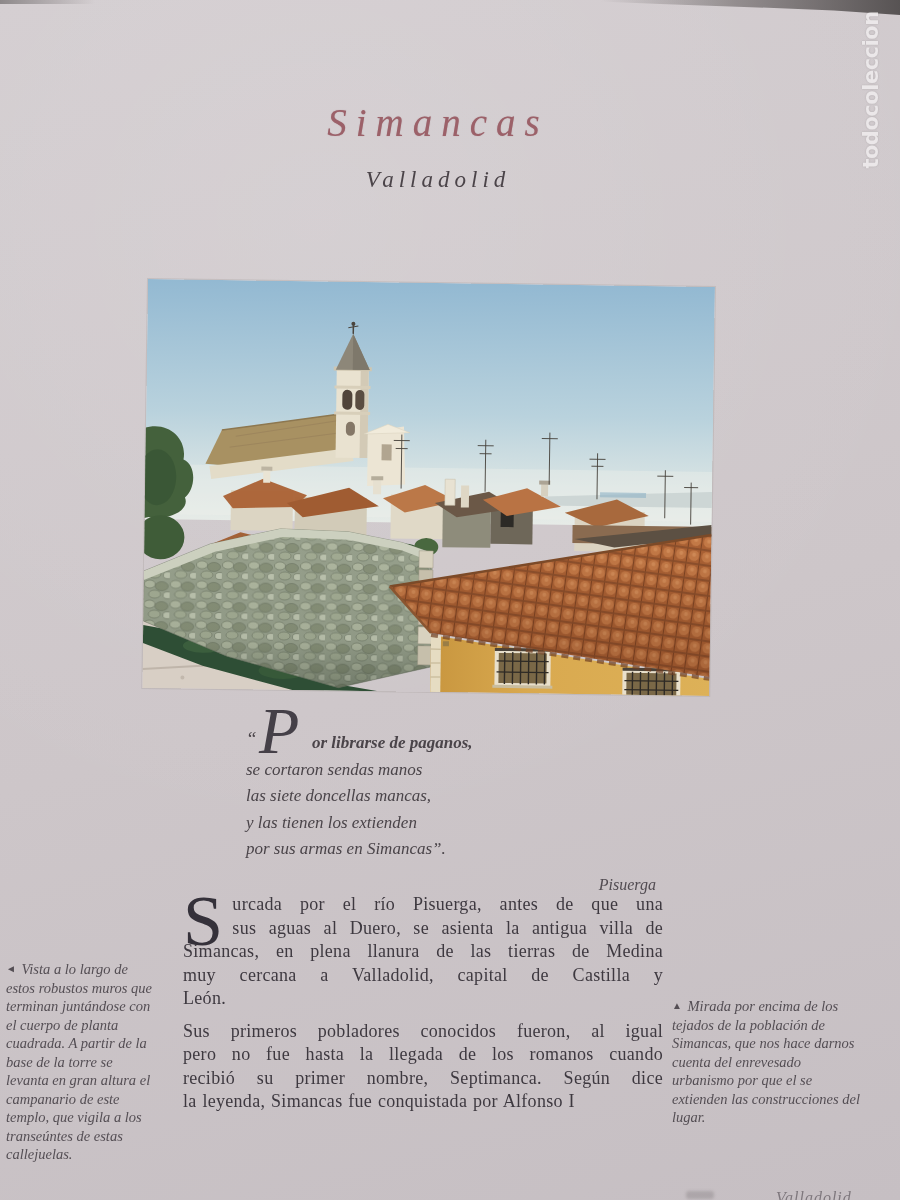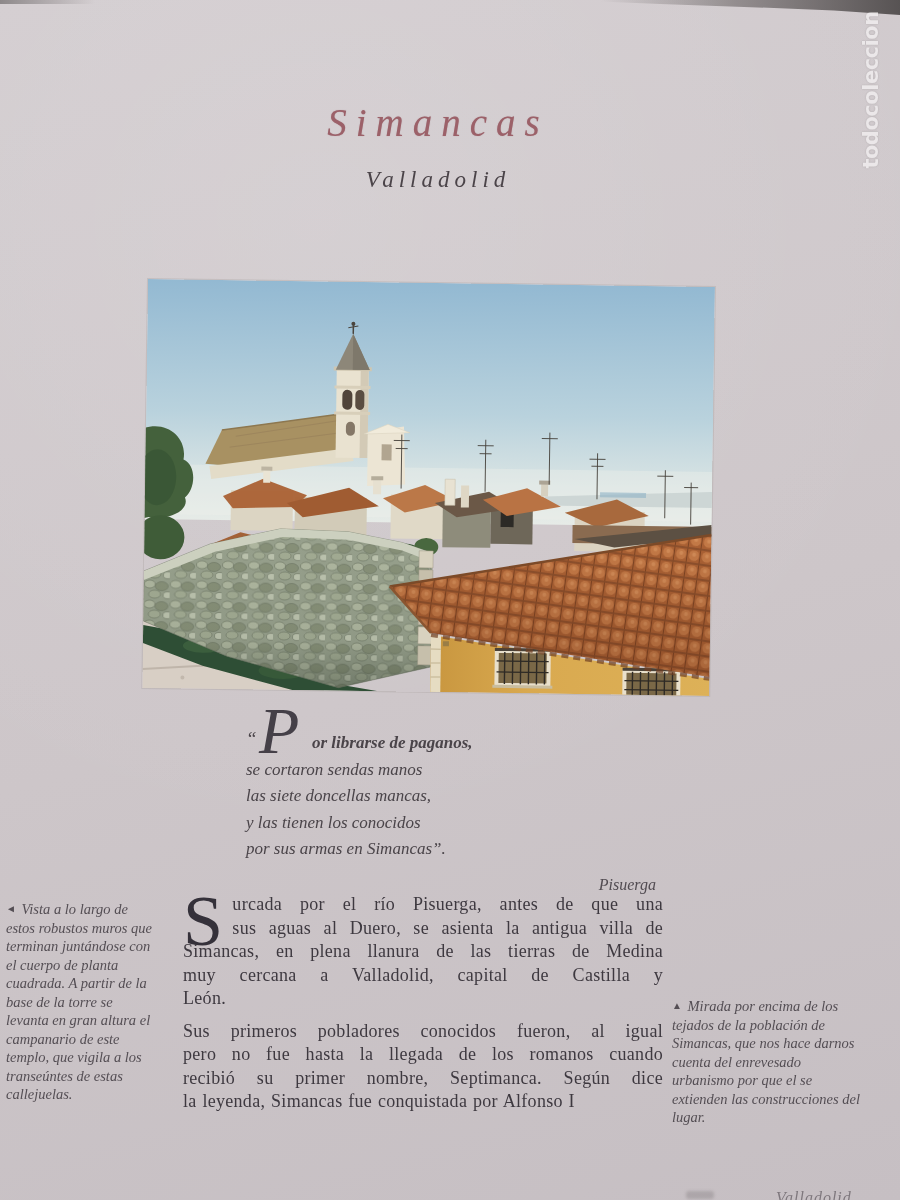--- a/index.html
+++ b/index.html
@@ -78,21 +78,21 @@
   .dropS{
     float:left; font-size:72px; line-height:.62; height:47px;
     padding:6px 9px 0 0; color:#35313a; overflow:visible;
   }
   .para2{margin-top:9px;}
   .caption{
     position:absolute; font-style:italic; font-size:14.5px; line-height:18.5px;
     color:var(--caption-text);
   }
   .caption .marker{font-style:normal; font-size:10px; vertical-align:2px; letter-spacing:2px;}
-  .caption-left{left:6px; top:900px; width:148px;}
+  .caption-left{left:6px; top:960px; width:148px;}
   .caption-right{left:672px; top:997px; width:194px;}
   .watermark{
     position:absolute; left:786px; top:73px; width:170px; height:34px;
     transform:rotate(-90deg);
     font-family:"DejaVu Sans", sans-serif; font-weight:bold; font-size:21px; letter-spacing:-.5px;
     color:var(--watermark-color); opacity:.85;
     text-shadow:0 0 2px rgba(125,120,123,.45);
     text-align:center; line-height:34px;
   }
   .footer-smudge{
@@ -290,21 +290,21 @@
   </svg>
 </div>
 
 <div class="quote">
   <span class="openq">“</span>
   <span class="dropP">P</span>
   <div class="qlines">
     <div class="qline first">or librarse de paganos,</div>
     <div class="qline">se cortaron sendas manos</div>
     <div class="qline">las siete doncellas mancas,</div>
-    <div class="qline">y las tienen los conocidos</div>
+    <div class="qline">y las tienen los extienden</div>
     <div class="qline">por sus armas en Simancas”.</div>
   </div>
   <div class="attribution">Pisuerga</div>
 </div>
 
 <div class="main-text">
   <div class="para1">
     <div class="jline"><span class="dropS">S</span><span>urcada por el río Pisuerga, antes de que una</span></div>
     <div class="jline">sus aguas al Duero, se asienta la antigua villa de</div>
     <div class="jline">Simancas, en plena llanura de las tierras de Medina</div>

